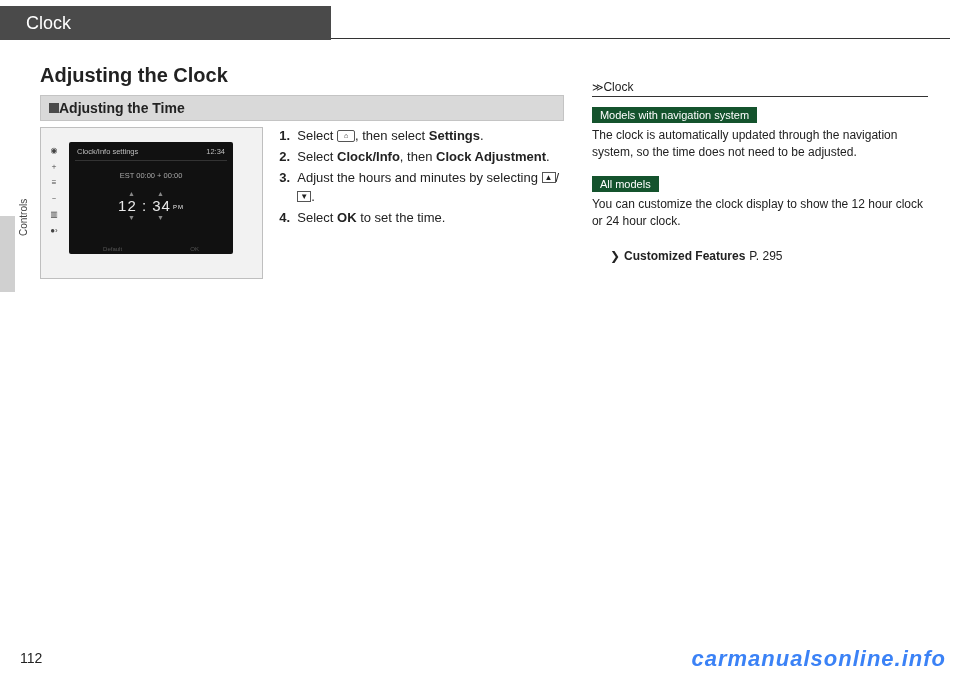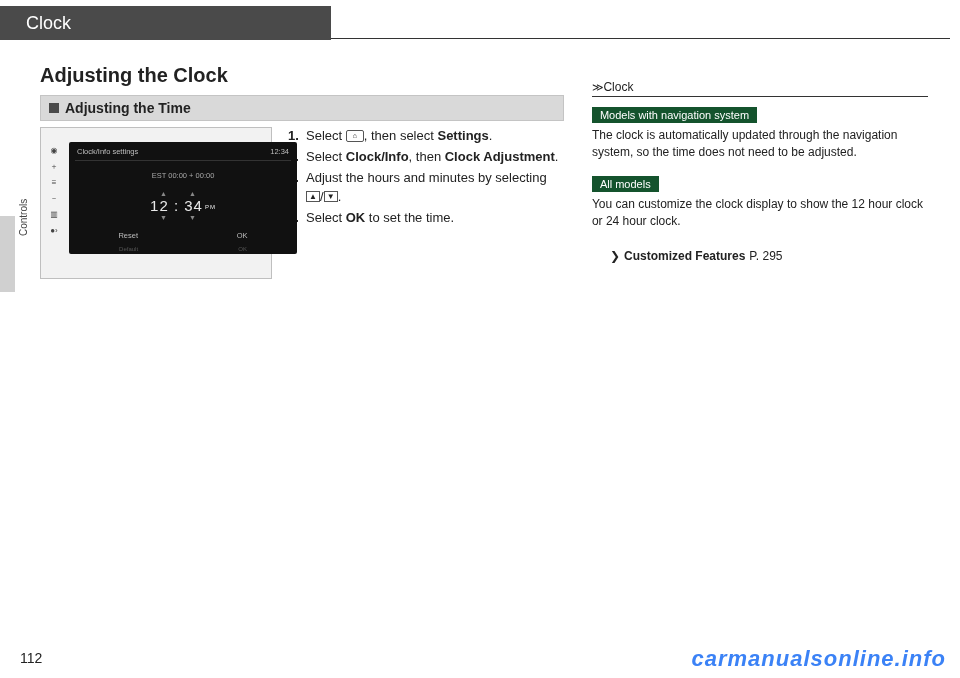--- a/index.html
+++ b/index.html
@@ -50,21 +50,21 @@
     }
     p.body-text { line-height: 1.45; margin-bottom: 14px; }
     .subheader {
       background: #d9d9d9;
       border: 1px solid #c4c4c4;
       padding: 4px 8px;
       font-weight: bold;
       font-size: 14px;
       display: flex;
       align-items: center;
-      gap: 6px;
+      gap: 0;
     }
     .subheader .sq {
       width: 10px; height: 10px; background: #4a4a4a; display: inline-block;
     }
     .two-col { display: flex; gap: 16px; margin-top: 6px; }
     .screenshot {
       width: 232px;
       height: 152px;
       border: 1px solid #bfbfbf;
       padding: 14px;
@@ -78,21 +78,21 @@
       display: flex;
       flex-direction: column;
       gap: 6px;
       align-items: center;
     }
     .sidebar-icons span {
       color: #444; font-size: 8px; line-height: 10px;
     }
     .screen-inner {
       background: #111;
-      width: 228px;
+      width: 164px;
       height: 112px;
       margin-left: 14px;
       color: #cfcfcf;
       font-size: 8px;
       position: relative;
       border-radius: 2px;
     }
     .scr-topbar {
       display: flex; justify-content: space-between;
       padding: 5px 8px 2px 8px;
@@ -245,24 +245,20 @@
           <div class="scr-divider"></div>
           <div class="scr-mid">
             <div class="scr-est">EST 00:00 + 00:00</div>
             <div class="scr-time">
               <div class="scr-arrows-row">▲ ▲</div>
               <div class="scr-bigtime">
                 <span>12 : 34</span><span class="pm">PM</span>
               </div>
               <div class="scr-arrows-row">▼ ▼</div>
             </div>
-          </div>
-          <div class="scr-bottom">
-            <span>Reset</span>
-            <span>OK</span>
           </div>
           <div class="scr-verybottom">
             <span>Default</span>
             <span>OK</span>
           </div>
         </div>
       </div>
 
       <ol class="steps">
         <li>

